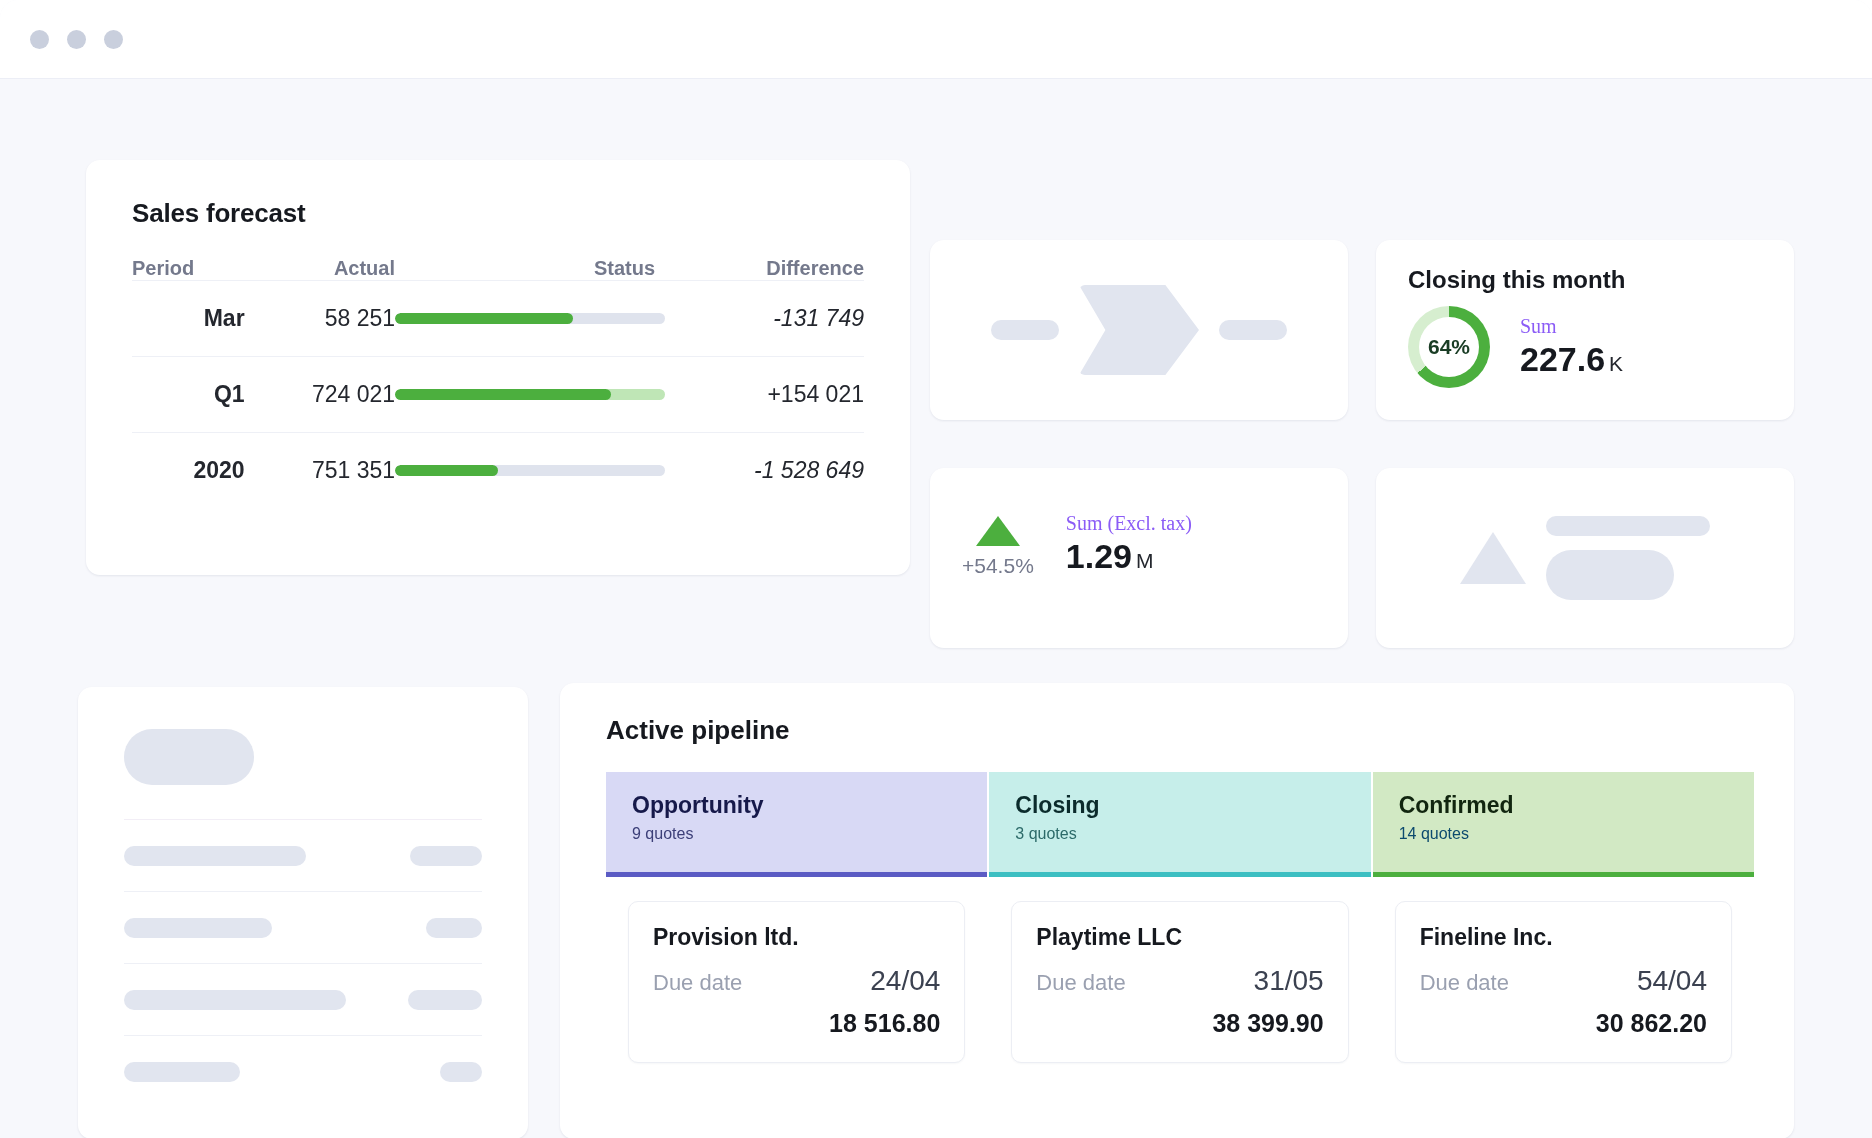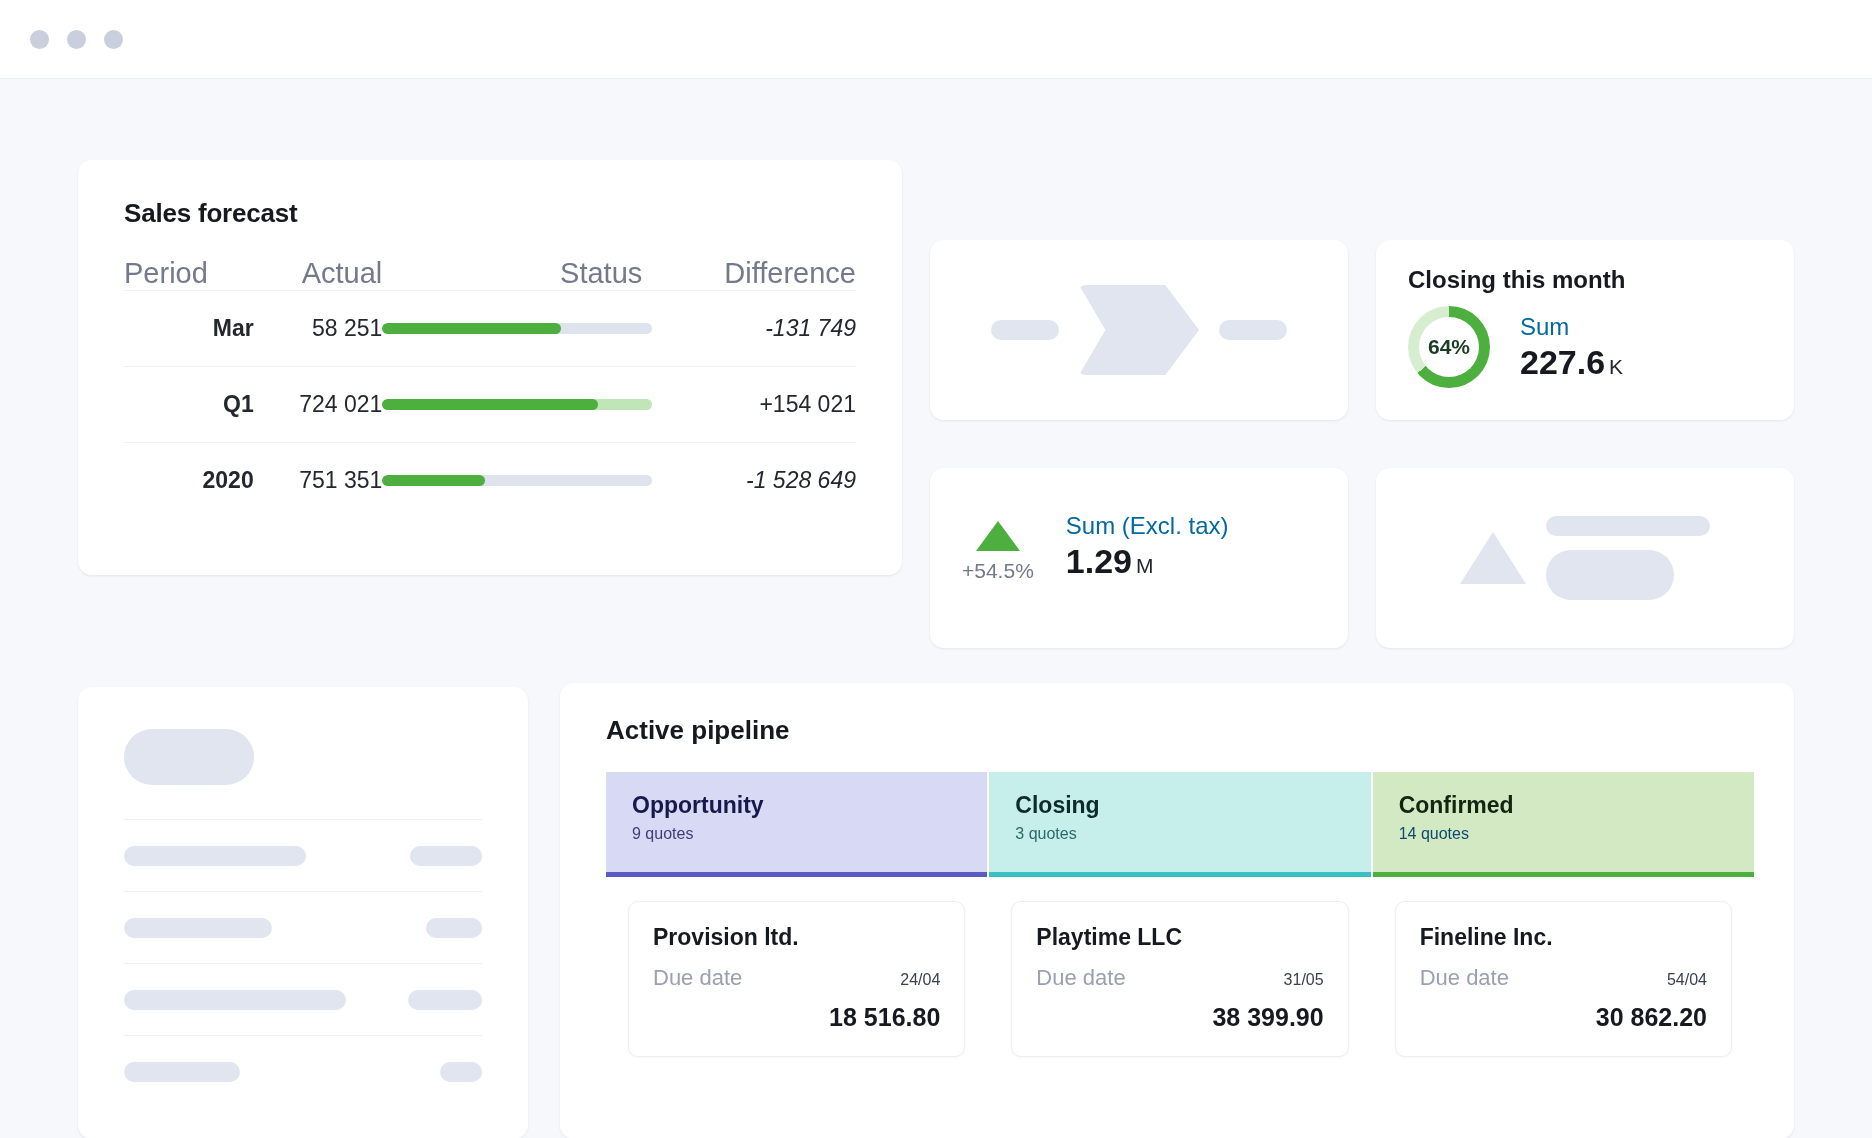--- a/index.html
+++ b/index.html
@@ -43,37 +43,37 @@
 
   .card {
     position: absolute;
     background: #ffffff;
     border-radius: 14px;
     box-shadow: 0 1px 3px rgba(32, 43, 80, 0.05), 0 1px 2px rgba(32,43,80,0.04);
   }
 
   
   #sales-forecast-card {
-    left: 78px; top: 81px; width: 824px; height: 415px;
+    left: 86px; top: 81px; width: 824px; height: 415px;
     padding: 38px 46px 0 46px;
   }
   .card-title {
     font-size: 26px;
     font-weight: bold;
     color: #16191f;
     letter-spacing: -0.2px;
   }
   table.forecast {
     width: 100%;
     border-collapse: collapse;
     margin-top: 28px;
   }
   table.forecast th {
-    font-size: 29px;
-    font-weight: normal;
+    font-size: 20px;
+    font-weight: bold;
     color: #74798c;
     text-align: right;
   }
   table.forecast th.c-period { text-align: left; }
   table.forecast th.c-status { padding-right: 10px; }
   table.forecast tbody tr { border-top: 1px solid #eef0f6; }
   table.forecast td {
     padding: 24px 0;
     font-size: 23px;
     color: #24272e;
@@ -152,21 +152,21 @@
   .donut {
     width: 82px; height: 82px; border-radius: 50%;
   }
   .donut-hole {
     position: absolute; left: 11px; top: 11px;
     width: 60px; height: 60px; border-radius: 50%;
     background: #ffffff;
     display: flex; align-items: center; justify-content: center;
     font-size: 21px; font-weight: bold; color: #1a3d25;
   }
-  .metric-label { font-size: 24px; color: #0369a1; }
+  .metric-label { font-size: 20px; color: #8b5cf6; font-family: Liberation Serif, serif; }
   .metric-value { font-size: 34px; font-weight: bold; color: #16191f; margin-top: 2px; }
   .metric-unit { font-size: 21px; font-weight: normal; color: #24272e; margin-left: 4px; }
 
   
   #revenue-card {
     left: 930px; top: 389px; width: 418px; height: 180px;
     padding: 26px 30px 0 32px;
   }
   .rev-body { display: flex; align-items: flex-end; gap: 32px; margin-top: 18px; }
   .rev-left { display: flex; flex-direction: column; align-items: center; gap: 8px; }
@@ -205,21 +205,21 @@
     border-radius: 10px;
     box-shadow: 0 1px 2px rgba(32,43,80,0.04);
     padding: 22px 24px 24px 24px;
   }
   .quote-name { font-size: 23px; font-weight: bold; color: #16191f; }
   .quote-due {
     display: flex; justify-content: space-between; align-items: baseline;
     margin-top: 14px;
   }
   .quote-due-label { font-size: 22px; color: #9aa0b0; }
-  .quote-due-value { font-size: 16px; color: #3b4150; font-weight: normal; }
+  .quote-due-value { font-size: 28px; color: #3b4150; font-weight: normal; }
   .quote-amount {
     text-align: right; font-size: 25px; font-weight: bold;
     color: #16191f; margin-top: 12px;
   }
 </style>
 </head>
 <body>
 
 <div class="window">
 

